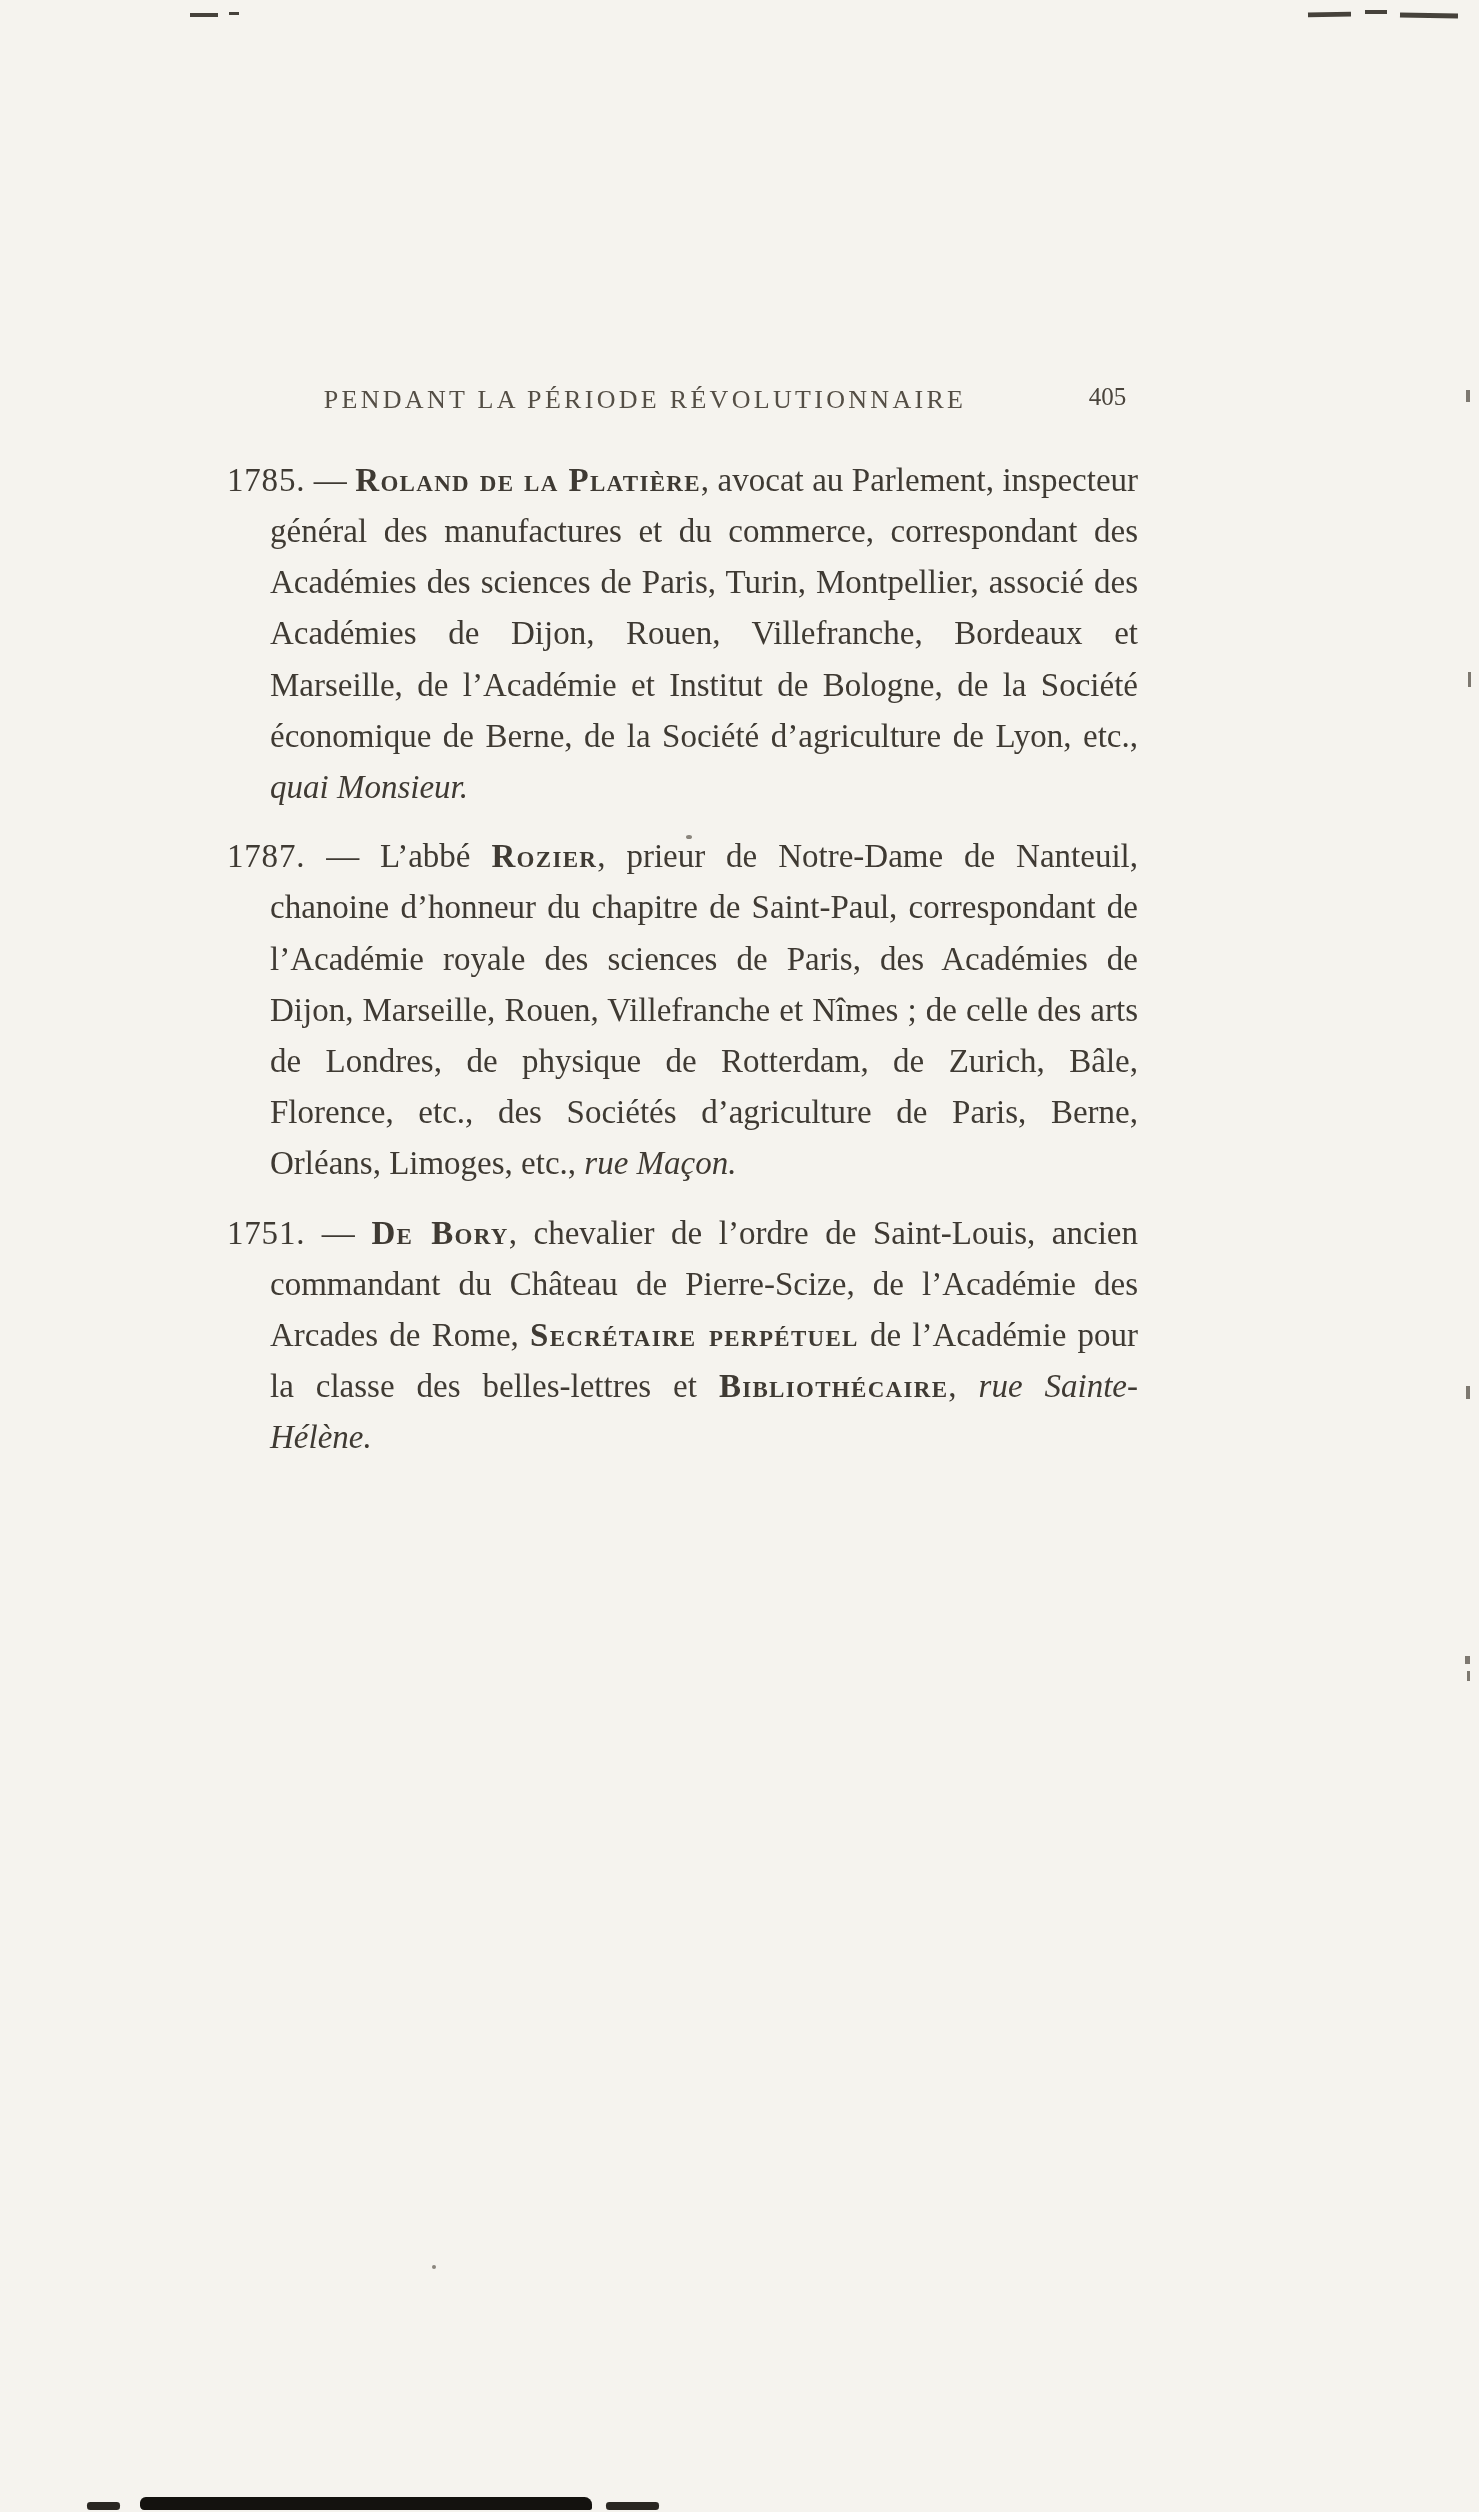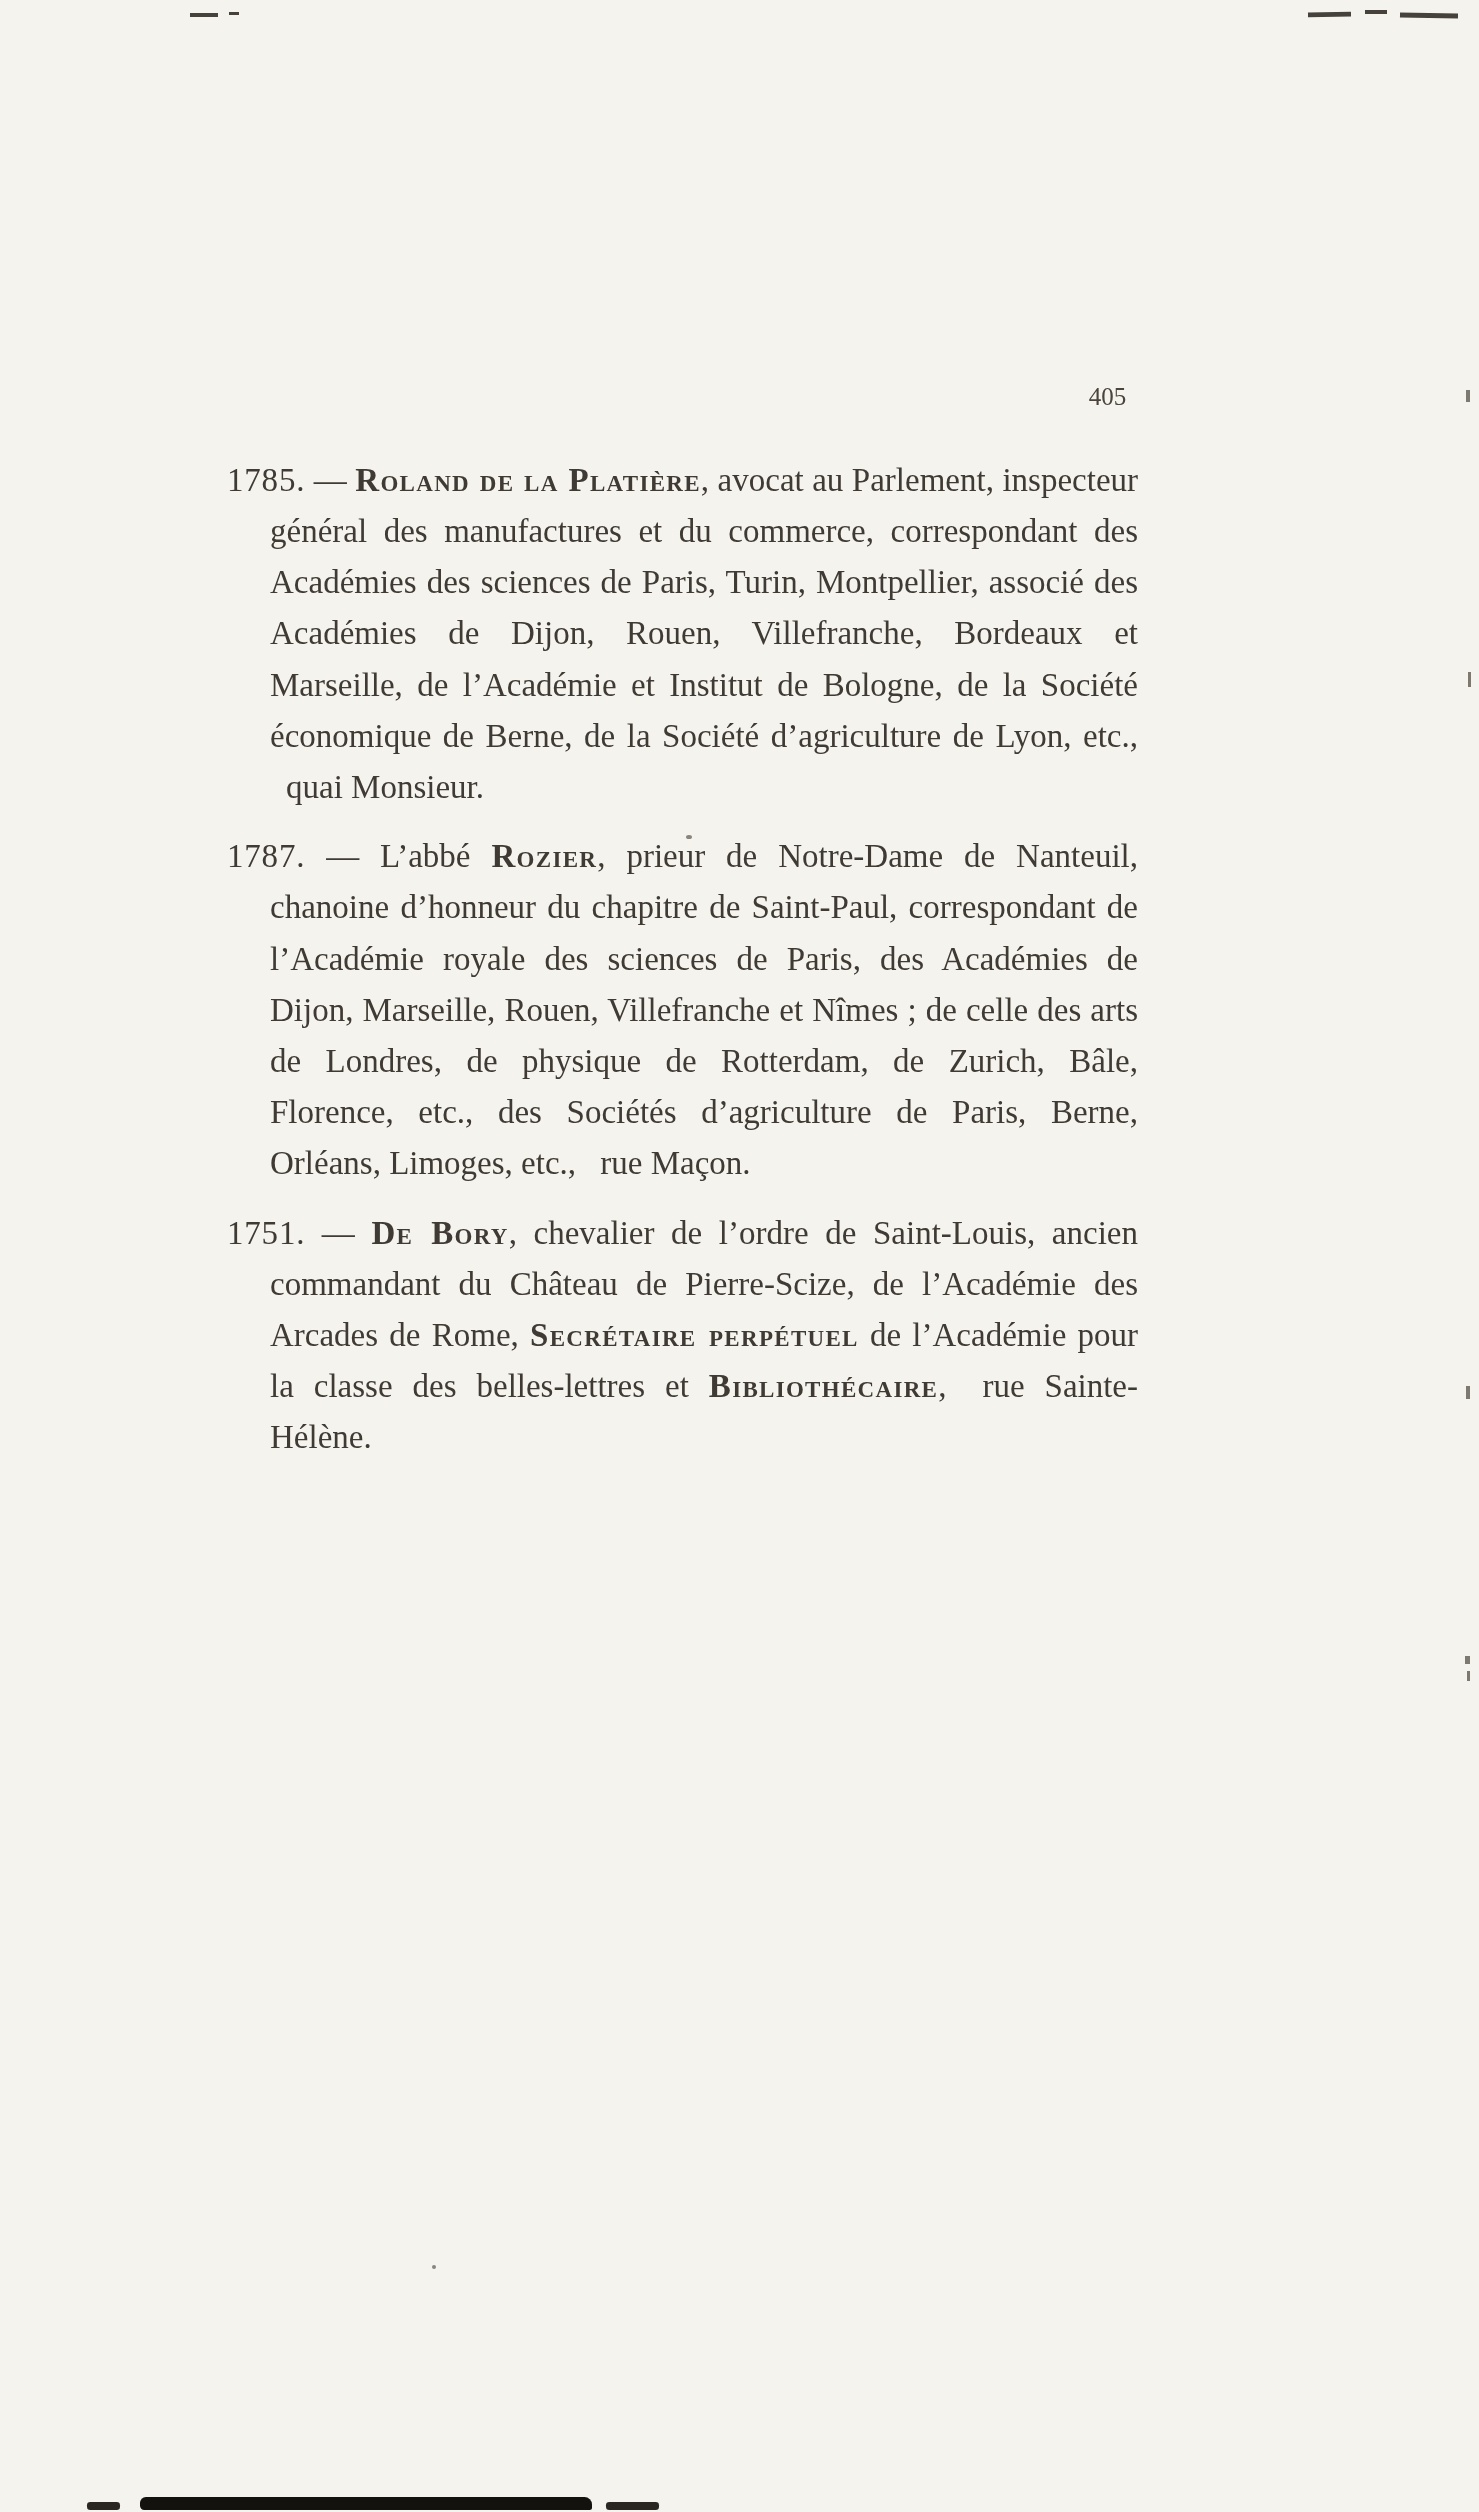--- a/index.html
+++ b/index.html
@@ -54,21 +54,21 @@
   .entry-number {
     letter-spacing: 0.8px;
   }
   .seg-plain { }
   .seg-smallcaps {
     font-variant: small-caps;
     letter-spacing: 1.3px;
     font-weight: bold;
   }
   .seg-italic {
-    margin-left: 16px;
+    font-style: italic;
   }
   .section-heading {
     font-size: 38px;
     font-style: italic;
     text-align: center;
     margin: 55px 0 43px 0;
     color: #3f3a33;
   }
   
   .artifact {
@@ -139,20 +139,21 @@
 <div class="edge-mark edge-5"></div>
 <div class="speck speck-1"></div>
 <div class="speck speck-2"></div>
 <div class="bottom-blot-1"></div>
 <div class="bottom-blot-2"></div>
 <div class="bottom-blot-3"></div>
 
 <div class="page-content">
 
   <div class="running-head">
+    <div class="head-title">PENDANT LA PÉRIODE RÉVOLUTIONNAIRE</div>
     <div class="head-pagenum">405</div>
   </div>
 
   <p class="entry"><span class="entry-number">1785.</span><span><span class="seg-plain"> — </span><span class="seg-smallcaps">Roland de la Platière</span><span class="seg-plain">, avocat au Parlement, inspecteur général des manufactures et du commerce, correspondant des Académies des sciences de Paris, Turin, Montpellier, associé des Académies de Dijon, Rouen, Villefranche, Bordeaux et Marseille, de l’Académie et Institut de Bologne, de la Société économique de Berne, de la Société d’agriculture de Lyon, etc., </span><span class="seg-italic">quai Monsieur.</span></span></p>
 
 
   <p class="entry"><span class="entry-number">1787.</span><span><span class="seg-plain"> — L’abbé </span><span class="seg-smallcaps">Rozier</span><span class="seg-plain">, prieur de Notre-Dame de Nanteuil, chanoine d’honneur du chapitre de Saint-Paul, correspondant de l’Académie royale des sciences de Paris, des Académies de Dijon, Marseille, Rouen, Villefranche et Nîmes ; de celle des arts de Londres, de physique de Rotterdam, de Zurich, Bâle, Florence, etc., des Sociétés d’agriculture de Paris, Berne, Orléans, Limoges, etc., </span><span class="seg-italic">rue Maçon.</span></span></p>
 
 
 

